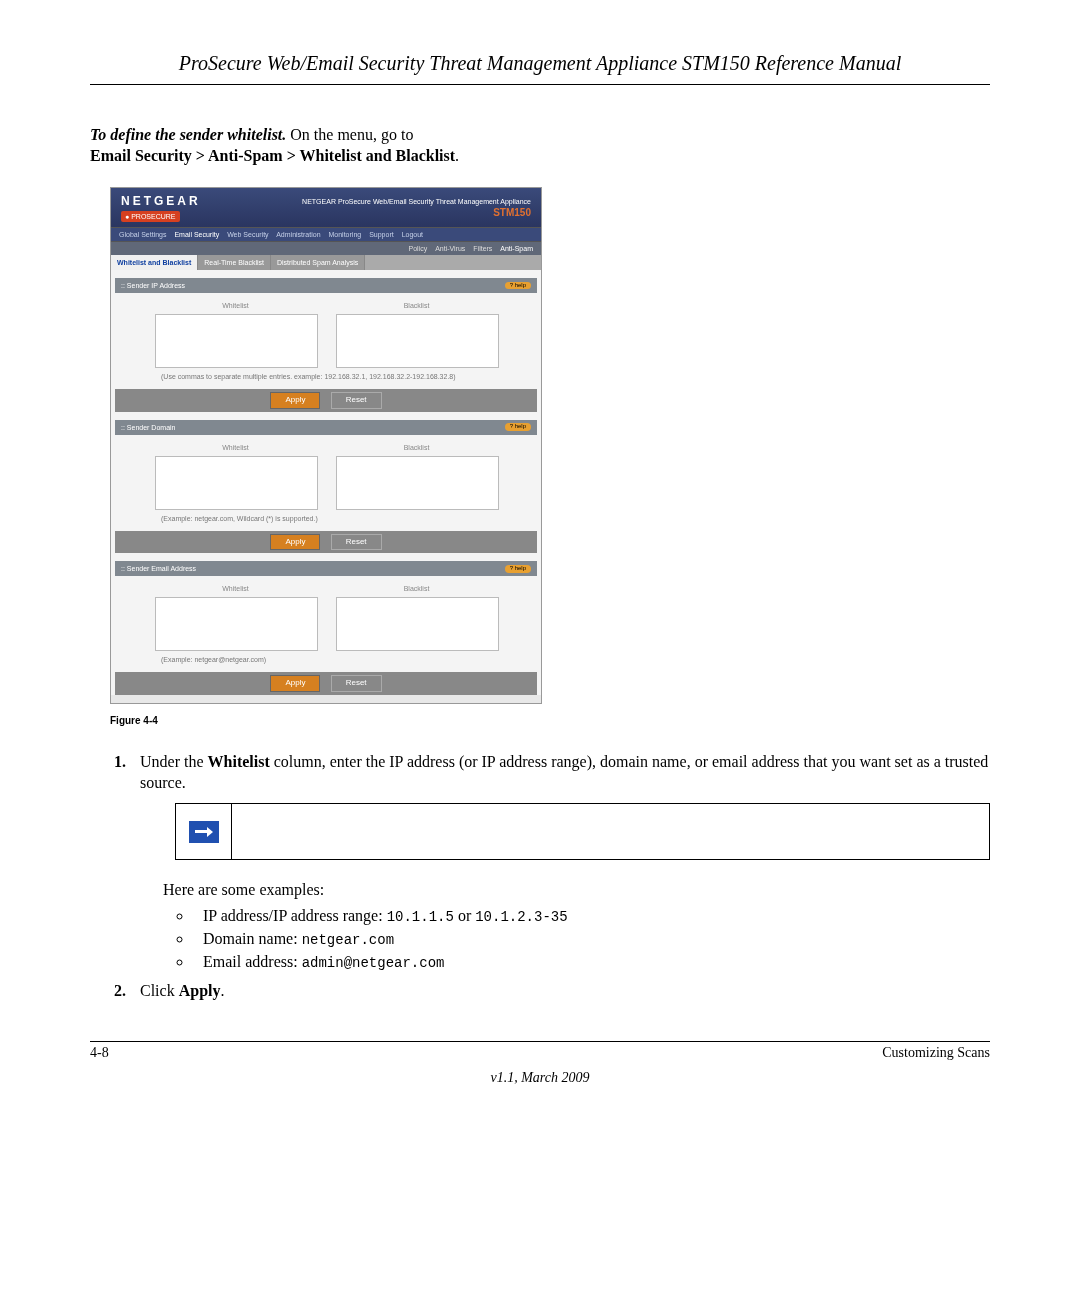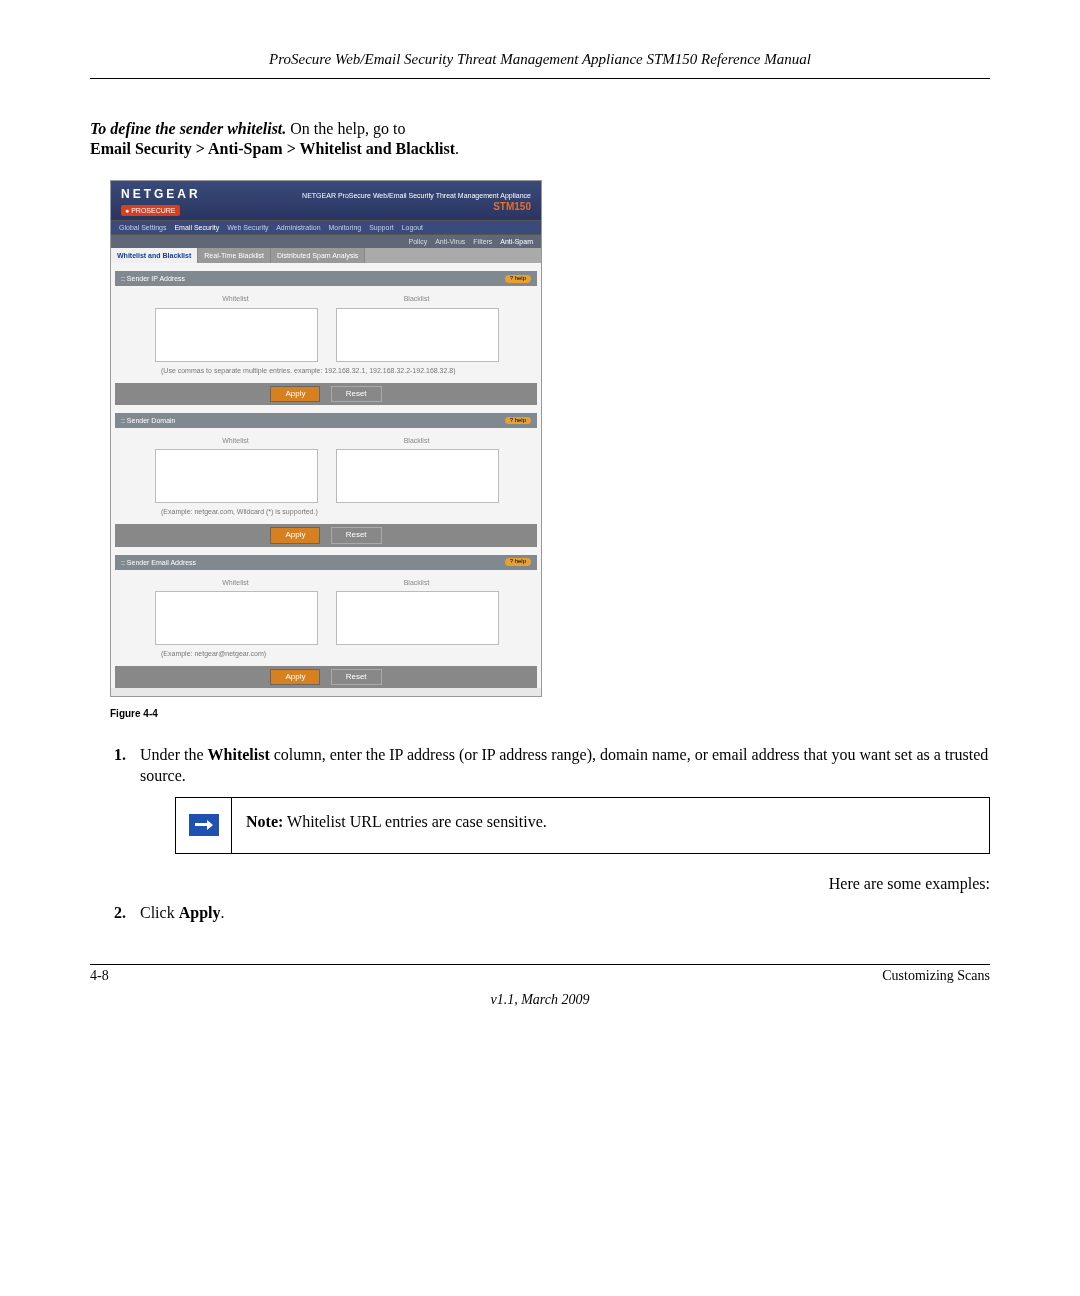--- a/index.html
+++ b/index.html
@@ -7,21 +7,21 @@
     margin: 0;
     padding: 50px 90px;
     background: #fff;
     color: #000;
     font-size: 16px;
     line-height: 1.3;
   }
   .header-line {
     font-style: italic;
     text-align: center;
-    font-size: 15px;
+    font-size: 20px;
     border-bottom: 1px solid #000;
     padding-bottom: 8px;
     margin-bottom: 40px;
   }
   .instruction {
     margin-bottom: 20px;
   }
   .instruction .bold-italic {
     font-weight: bold;
     font-style: italic;
@@ -245,21 +245,20 @@
     border-bottom: 5px solid transparent;
     top: 6px;
     left: 18px;
   }
   .note-text {
     padding: 14px;
     flex: 1;
   }
   .examples {
     margin-left: 23px;
-    text-align: right;
   }
   .examples ul {
     margin: 5px 0;
     padding-left: 30px;
   }
   .examples ul li {
     margin-bottom: 2px;
   }
   .mono {
     font-family: "Courier New", monospace;
@@ -279,21 +278,21 @@
     margin-top: 6px;
     font-size: 14px;
   }
 </style>
 </head>
 <body>
 
 <div class="header-line">ProSecure Web/Email Security Threat Management Appliance STM150 Reference Manual</div>
 
 <div class="instruction">
-  <span class="bold-italic">To define the sender whitelist.</span><span> On the help, go to </span><br>
+  <span class="bold-italic">To define the sender whitelist.</span><span> On the menu, go to </span><br>
   <span class="bold">Email Security &gt; Anti-Spam &gt; Whitelist and Blacklist</span>.
 </div>
 
 <div class="screenshot">
   <div class="ng-header">
     <div class="ng-logo">
       <div class="ng-logo-netgear">NETGEAR</div>
       <div class="ng-badge">● <span>PROSECURE</span></div>
     </div>
     <div class="ng-product">
@@ -405,27 +404,29 @@
 <div class="figure-caption">Figure 4-4</div>
 
 <ol class="step-list">
   <li>
     <span>Under the </span><b>Whitelist</b><span> column, enter the IP address (or IP address range), domain name, or email address that you want set as a trusted source.</span>
 
     <div class="note-box">
       <div class="note-icon-cell">
         <div class="note-icon"></div>
       </div>
-      <div class="note-text">
-        <b>Note:</b><span> Whitelist URL entries are case sensitive.</span>
-      </div>
     </div>
 
     <div class="examples">
       <div>Here are some examples:</div>
+      <ul>
+        <li><span>IP address/IP address range: </span><span class="mono">10.1.1.5</span><span> or </span><span class="mono">10.1.2.3-35</span></li>
+        <li><span>Domain name: </span><span class="mono">netgear.com</span></li>
+        <li><span>Email address: </span><span class="mono">admin@netgear.com</span></li>
+      </ul>
     </div>
   </li>
   <li>
     <span>Click </span><b>Apply</b>.
   </li>
 </ol>
 
 <div class="footer">
   <span>4-8</span>
   <span>Customizing Scans</span>

